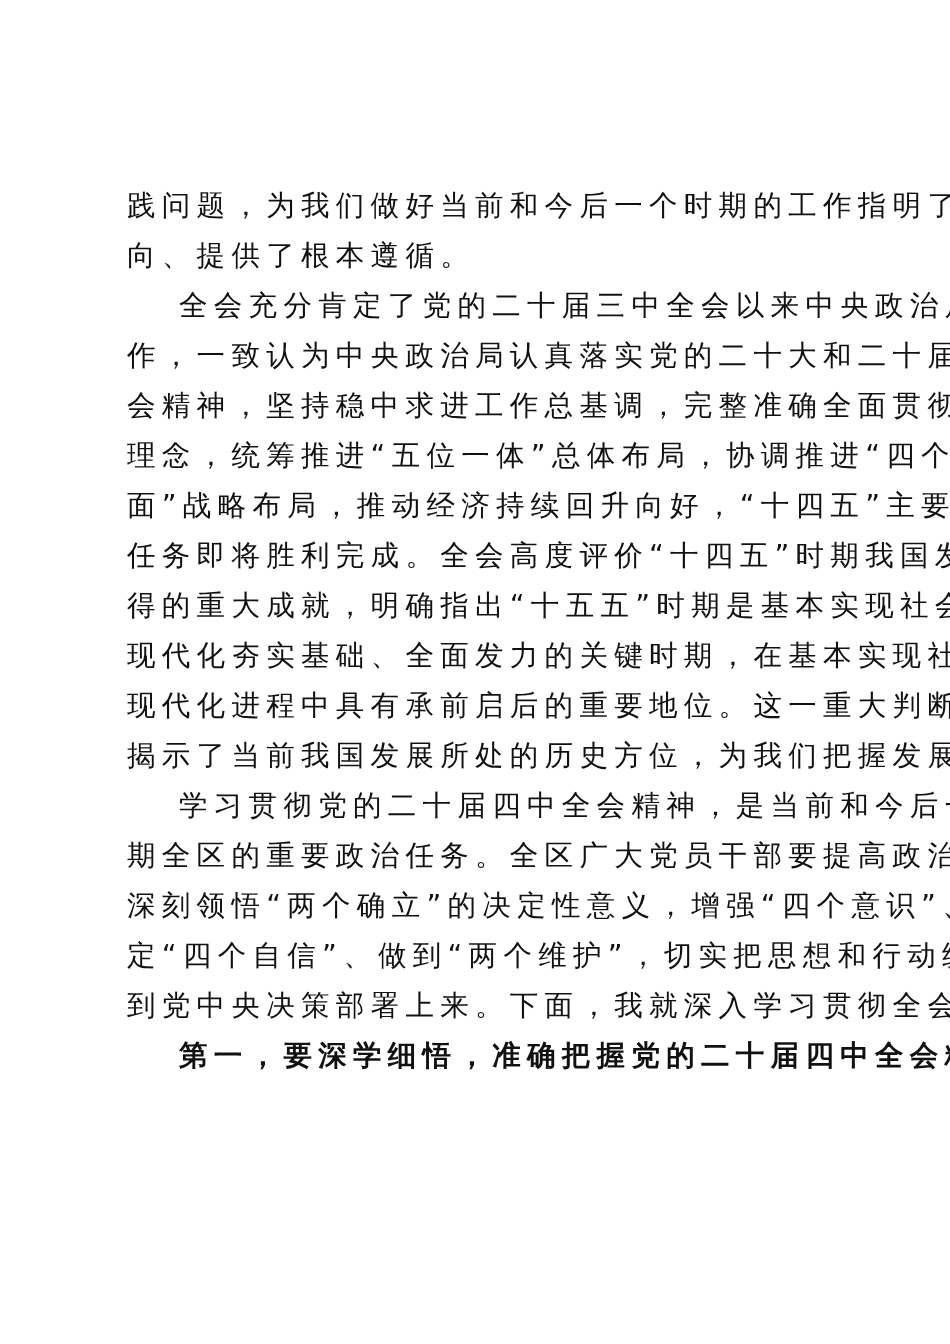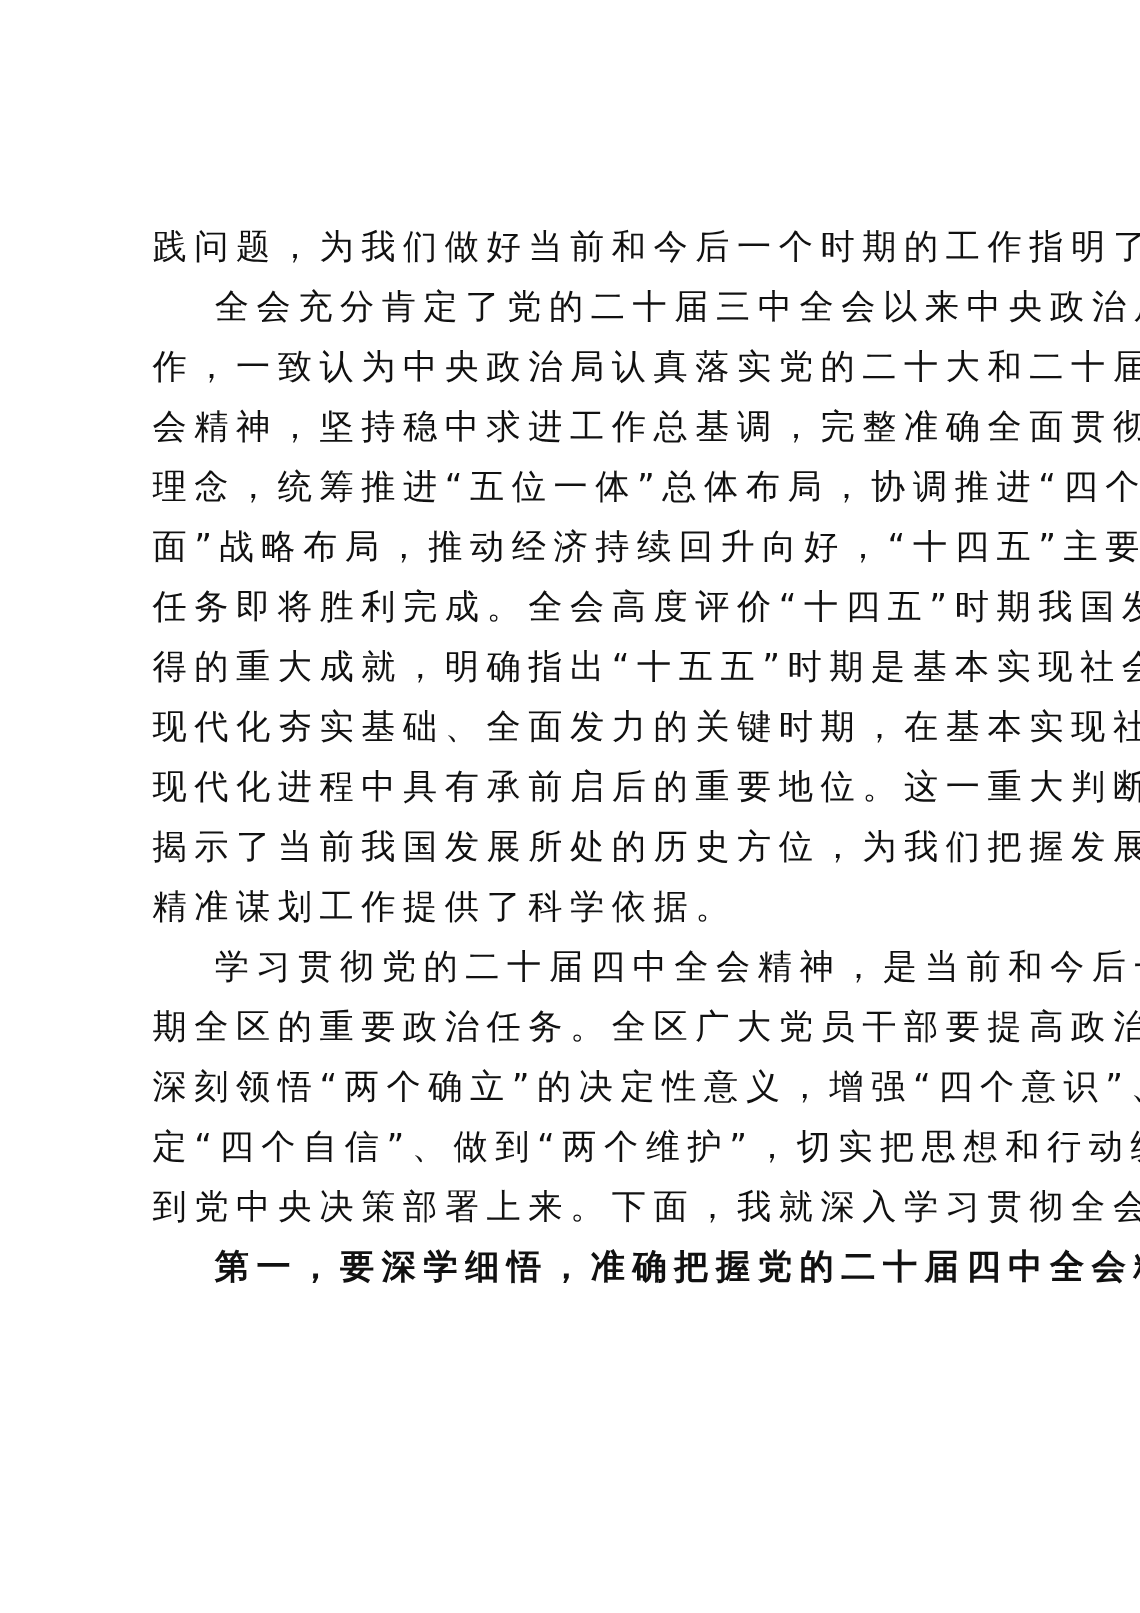--- a/index.html
+++ b/index.html
@@ -46,34 +46,34 @@
     }
   </style>
 </head>
 <body>
 
 <div class="page">
   <div class="text-block">
 
     <div>
       <span class="line">践问题，为我们做好当前和今后一个时期的工作指明了前进方</span>
+      <span class="line">向、提供了根本遵循。</span>
     </div>
 
     <div>
       <span class="line indent">全会充分肯定了党的二十届三中全会以来中央政治局的工</span>
       <span class="line">作，一致认为中央政治局认真落实党的二十大和二十届历次全</span>
       <span class="line">会精神，坚持稳中求进工作总基调，完整准确全面贯彻新发展</span>
       <span class="line">理念，统筹推进“五位一体”总体布局，协调推进“四个全</span>
       <span class="line">面”战略布局，推动经济持续回升向好，“十四五”主要目标</span>
       <span class="line">任务即将胜利完成。全会高度评价“十四五”时期我国发展取</span>
       <span class="line">得的重大成就，明确指出“十五五”时期是基本实现社会主义</span>
       <span class="line">现代化夯实基础、全面发力的关键时期，在基本实现社会主义</span>
       <span class="line">现代化进程中具有承前启后的重要地位。这一重大判断，深刻</span>
       <span class="line">揭示了当前我国发展所处的历史方位，为我们把握发展大势、</span>
-      <span class="line">精准谋划工作提供了科学依据。</span>
     </div>
 
     <div>
       <span class="line indent">学习贯彻党的二十届四中全会精神，是当前和今后一个时</span>
       <span class="line">期全区的重要政治任务。全区广大党员干部要提高政治站位，</span>
       <span class="line">深刻领悟“两个确立”的决定性意义，增强“四个意识”、坚</span>
       <span class="line">定“四个自信”、做到“两个维护”，切实把思想和行动统一</span>
       <span class="line">到党中央决策部署上来。下面，我就深入学习贯彻全会精神，</span>
     </div>
 

